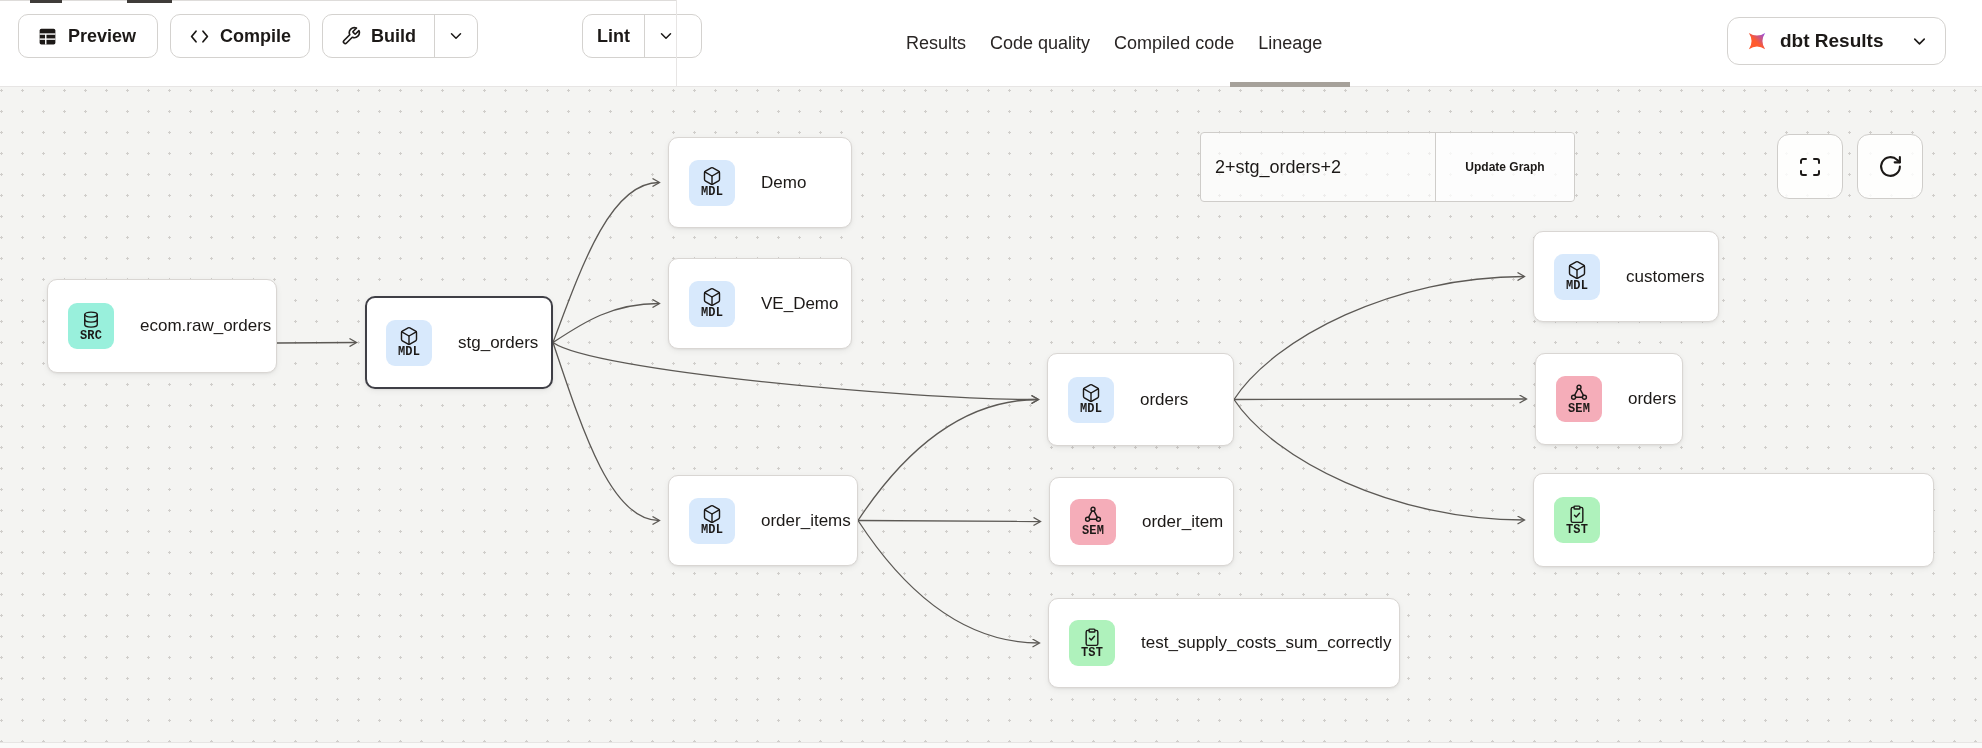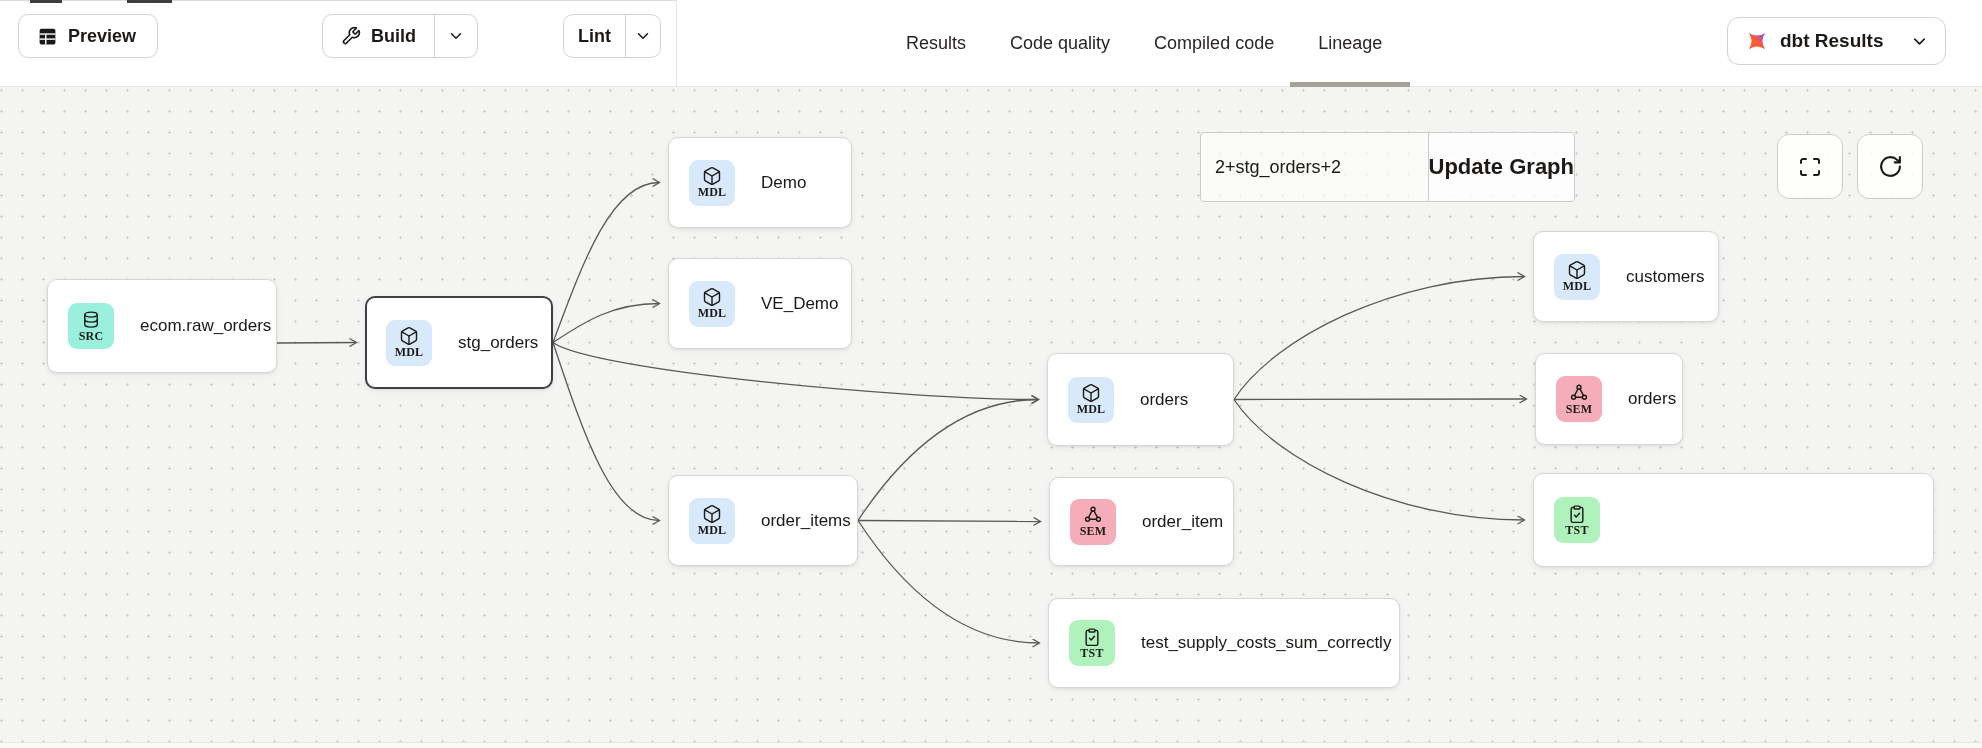--- a/index.html
+++ b/index.html
@@ -12,53 +12,53 @@
     border-bottom:1px solid #e7e5e4; z-index:5;padding-left:48px; }
   .top-hairline { position:absolute; top:0; left:0; width:676px; height:1px; background:#dedcda; }
   .top-seg { position:absolute; top:0; height:3px; background:#3f3c39; }
   .tb-btn { position:absolute; top:14px; height:44px; display:flex; align-items:center;
     background:#fff; border:1px solid #d4d2cf; border-radius:10px; cursor:pointer;
     font-size:18px; font-weight:600; color:#1c1917; }
   .tb-btn .seg { display:flex; align-items:center; gap:10px; padding:0 18px; height:100%; }
   .tb-btn .caret-seg { display:flex; align-items:center; justify-content:center; height:100%;
     width:46px; border-left:1px solid #d4d2cf; }
   .tb-sep { position:absolute; top:0; bottom:0; left:676px; width:1px; background:#e7e5e4; }
-  .tabs { position:absolute; left:906px; top:0; height:87px; display:flex; gap:44px; }
+  .tabs { position:absolute; left:906px; top:0; height:87px; display:flex; gap:24px; }
   .tab { position:relative; height:87px; display:flex; align-items:center; font-size:18px;
     font-weight:500; color:#292524; cursor:pointer; white-space:nowrap; }
   .tab.active::after { content:""; position:absolute; left:-28px; right:-28px; bottom:0;
     height:5px; background:#a6a19a; }
   .copilot { position:absolute; right:36px; top:17px; height:48px; width:219px;
     display:flex; align-items:center; gap:10px; padding:0 16px; background:#fff;
     border:1px solid #d4d2cf; border-radius:12px; cursor:pointer; font-size:19px; font-weight:600; }
 
   
   .canvas { position:absolute; top:87px; left:0; width:1982px; height:661px;
     background-color:#f4f4f2;
     background-image:radial-gradient(circle, #d0cecb 1.1px, transparent 1.4px);
     background-size:21px 21px; background-position:12px 14px; }
   .edges { position:absolute; inset:0; }
   .node { position:absolute; display:flex; align-items:center; background:#fff;
     border:1px solid #d9d6d3; border-radius:10px; padding-left:20px; cursor:pointer;
     box-shadow:0 1px 2px rgba(0,0,0,.05), 0 2px 6px rgba(0,0,0,.06); }
   .node.selected { border:2px solid #3f3f46; padding-left:19px; }
   .badge { width:46px; height:46px; border-radius:9px; display:flex; flex-direction:column;
     align-items:center; justify-content:center; gap:0; flex:0 0 46px; }
-  .badge-label { font-family:Liberation Serif, serif; font-size:12px; font-weight:600;
+  .badge-label { font-family:Liberation Mono, monospace; font-size:12px; font-weight:600;
     line-height:13px; color:#1c1917; letter-spacing:.2px; }
   .node-label { margin-left:26px; font-size:17px; color:#1c1917; white-space:nowrap; }
 
   
   .selector { position:absolute; left:1200px; top:45px; width:375px; height:70px;
     display:flex; border:1px solid #cfcdca; border-radius:4px; overflow:hidden;
     background:rgba(255,255,255,.62); }
   .selector input { flex:1; min-width:0; border:0; outline:none; background:transparent;
     padding:0 14px; font-size:18px; color:#1c1917; font-family:"Liberation Sans", sans-serif; }
   .update-btn { flex:0 0 139px; display:flex; align-items:center; justify-content:center;
-    border-left:1px solid #cfcdca; font-size:22px; font-weight:600; cursor:pointer;
+    border-left:1px solid #cfcdca; font-size:12px; font-weight:600; cursor:pointer;
     background:rgba(255,255,255,.5); white-space:nowrap; }
   .sq-btn { position:absolute; top:47px; width:66px; height:65px; background:rgba(255,255,255,.85);
     border:1px solid #cfcdca; border-radius:12px; display:flex; align-items:center;
     justify-content:center; cursor:pointer; }
   .bottom-strip { position:absolute; left:0; right:0; bottom:0; height:6px;
     background:#fafaf9; border-top:1px solid #e7e5e4; }
   svg { display:block; }
 </style>
 </head>
 <body>
@@ -79,40 +79,51 @@
                 <line x1="3" y1="9.2" x2="21" y2="9.2"></line>
                 <line x1="3" y1="15" x2="21" y2="15"></line>
                 <line x1="10" y1="9.2" x2="10" y2="21"></line>
               </g>
             </svg>
         </span>
         <span>Preview</span>
       </span>
     </div>
 
+    <div class="tb-btn" style="left:170px;width:140px">
+      <span class="seg">
+        <span>
+          <svg viewBox="0 0 24 24" width="21" height="21" fill="none" stroke="#1c1917" stroke-width="2" stroke-linecap="round" stroke-linejoin="round">
+              <path d="M8 6 3 12l5 6"></path>
+              <path d="m16 6 5 6-5 6"></path>
+            </svg>
+        </span>
+        <span>Compile</span>
+      </span>
+    </div>
 
     <div class="tb-btn" style="left:322px;width:156px">
       <span class="seg">
         <span>
           <svg viewBox="0 0 24 24" width="20" height="20" fill="none" stroke="#1c1917" stroke-width="2" stroke-linecap="round" stroke-linejoin="round">
               <path d="M14.7 6.3a1 1 0 0 0 0 1.4l1.6 1.6a1 1 0 0 0 1.4 0l3.77-3.77a6 6 0 0 1-7.94 7.94l-6.91 6.91a2.12 2.12 0 0 1-3-3l6.91-6.91a6 6 0 0 1 7.94-7.94l-3.76 3.76z"></path>
             </svg>
         </span>
         <span>Build</span>
       </span>
       <span class="caret-seg">
         <span>
           <svg viewBox="0 0 24 24" width="18" height="18" fill="none" stroke="#1c1917" stroke-width="2" stroke-linecap="round" stroke-linejoin="round">
               <path d="m6 9 6 6 6-6"></path>
             </svg>
         </span>
       </span>
     </div>
 
-    <div class="tb-btn" style="left:563px;width:98px">
+    <div class="tb-btn" style="left:582px;width:120px">
       <span class="seg" style="padding:0 14px">
         <span>Lint</span>
       </span>
       <span class="caret-seg" style="width:42px">
         <span>
           <svg viewBox="0 0 24 24" width="18" height="18" fill="none" stroke="#1c1917" stroke-width="2" stroke-linecap="round" stroke-linejoin="round">
               <path d="m6 9 6 6 6-6"></path>
             </svg>
         </span>
       </span>

